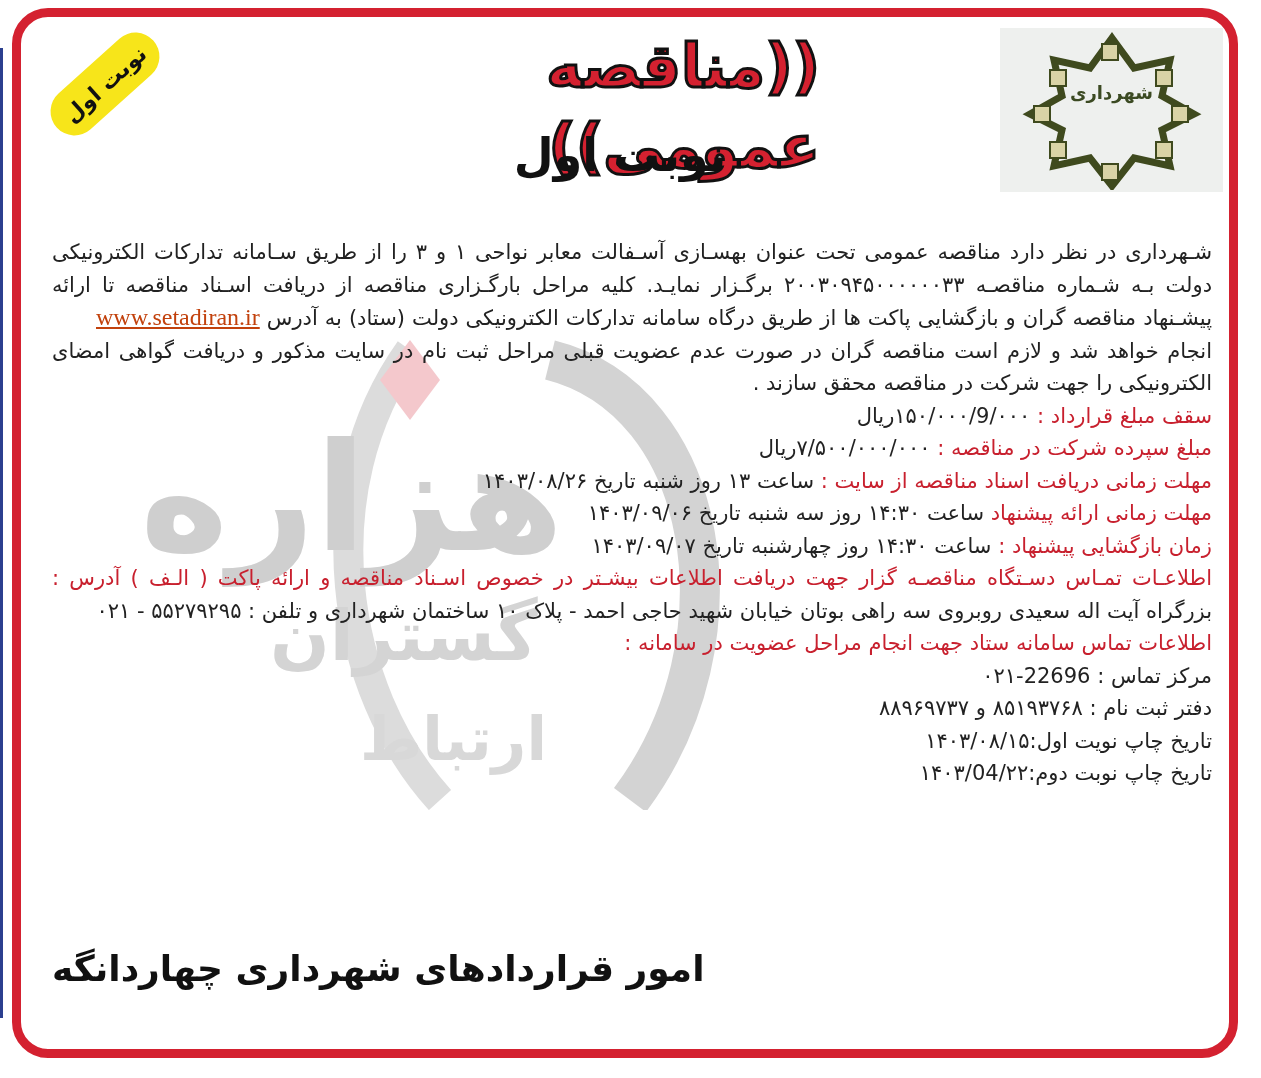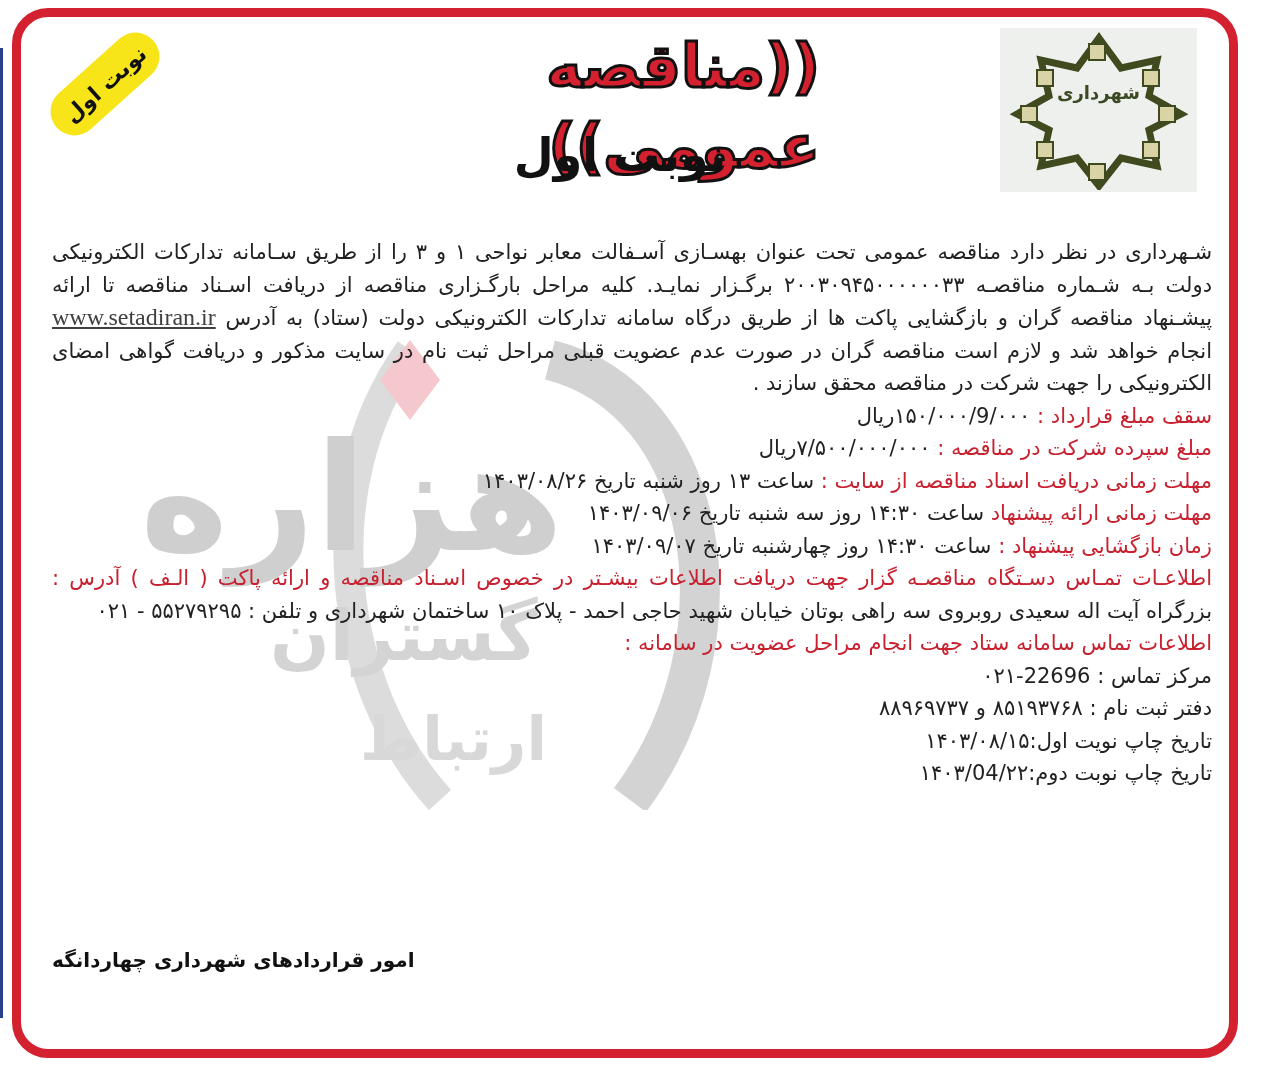--- a/index.html
+++ b/index.html
@@ -1,30 +1,30 @@
 <!DOCTYPE html>
 <html><head>
 <meta charset="utf-8">
 <style>
   html,body{margin:0;padding:0;}
   body{width:1261px;height:1078px;background:#ffffff;position:relative;overflow:hidden;font-family:"DejaVu Sans",sans-serif;}
   .blue-edge{position:absolute;left:0;top:48px;width:3px;height:970px;background:#2b3f8f;}
   .frame{position:absolute;left:12px;top:8px;width:1226px;height:1050px;border:9px solid #d42130;border-radius:36px;box-sizing:border-box;background:#fff;}
   .badge{position:absolute;left:40px;top:60px;width:130px;height:48px;background:#f7e51a;border-radius:26px;transform:rotate(-42deg);transform-origin:center;display:flex;align-items:center;justify-content:center;font-weight:bold;font-size:22px;color:#111;direction:rtl;}
-  .logo{position:absolute;left:1000px;top:28px;width:197px;height:164px;background:#eef0ee;display:flex;align-items:center;justify-content:center;}
+  .logo{position:absolute;left:1000px;top:28px;width:223px;height:164px;background:#eef0ee;display:flex;align-items:center;justify-content:center;}
   .logo-text{position:absolute;left:0;right:0;top:50px;text-align:center;direction:rtl;color:#3b4a22;font-size:18px;line-height:30px;font-weight:bold;}
   .title{position:absolute;left:420px;top:26px;width:400px;text-align:right;direction:rtl;font-size:60px;font-weight:bold;color:#d42130;-webkit-text-stroke:3px #111;line-height:80px;}
   .subtitle{position:absolute;left:420px;top:125px;width:400px;text-align:center;direction:rtl;font-size:46px;font-weight:bold;color:#111;line-height:60px;}
   .watermark{position:absolute;left:110px;top:340px;width:700px;height:470px;pointer-events:none;}
   .body{position:absolute;left:52px;top:236px;width:1160px;direction:rtl;text-align:justify;font-size:21px;line-height:32.5px;color:#222;}
   .body p{margin:0;}
   .red{color:#c8202e;}
-  .link{color:#404040;text-decoration:underline;font-family:"Liberation Serif",serif;font-size:24px;}
+  .link{color:#c2410c;text-decoration:underline;font-family:"Liberation Serif",serif;font-size:24px;margin-left:44px;}
   .line{display:block;white-space:nowrap;}
-  .footer{position:absolute;left:52px;top:948px;direction:rtl;font-size:20px;font-weight:bold;color:#111;}
+  .footer{position:absolute;left:52px;top:948px;direction:rtl;font-size:36px;font-weight:bold;color:#111;}
 </style>
 </head>
 <body>
 
 <div class="blue-edge"></div>
 <div class="frame"></div>
 
 <svg class="watermark" viewBox="0 0 700 470">
   <path d="M440 20 C 600 60 640 300 520 460" stroke="#d3d3d3" stroke-width="40" fill="none"></path>
   <path d="M300 10 C 200 150 230 350 330 460" stroke="#dcdcdc" stroke-width="30" fill="none"></path>

